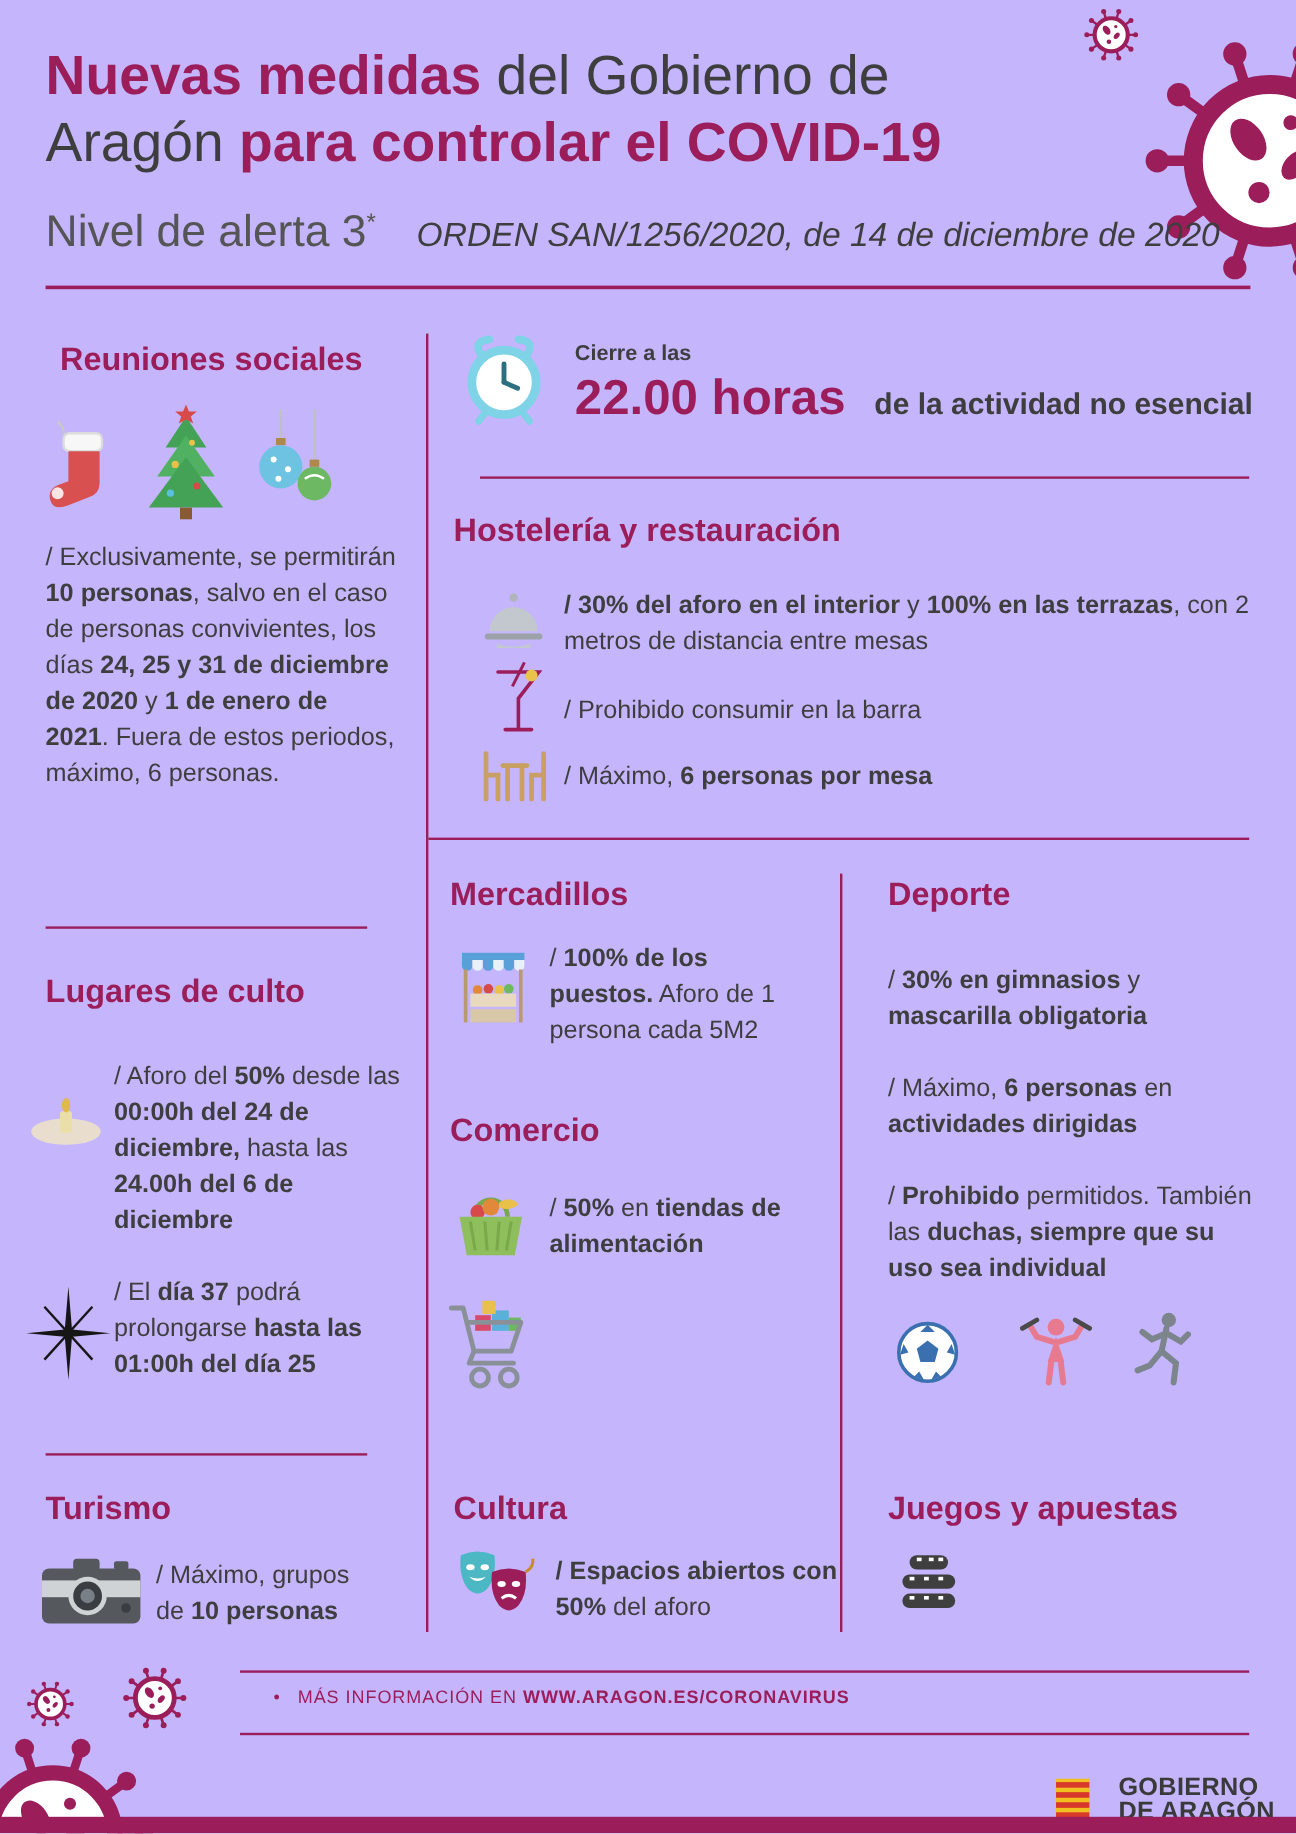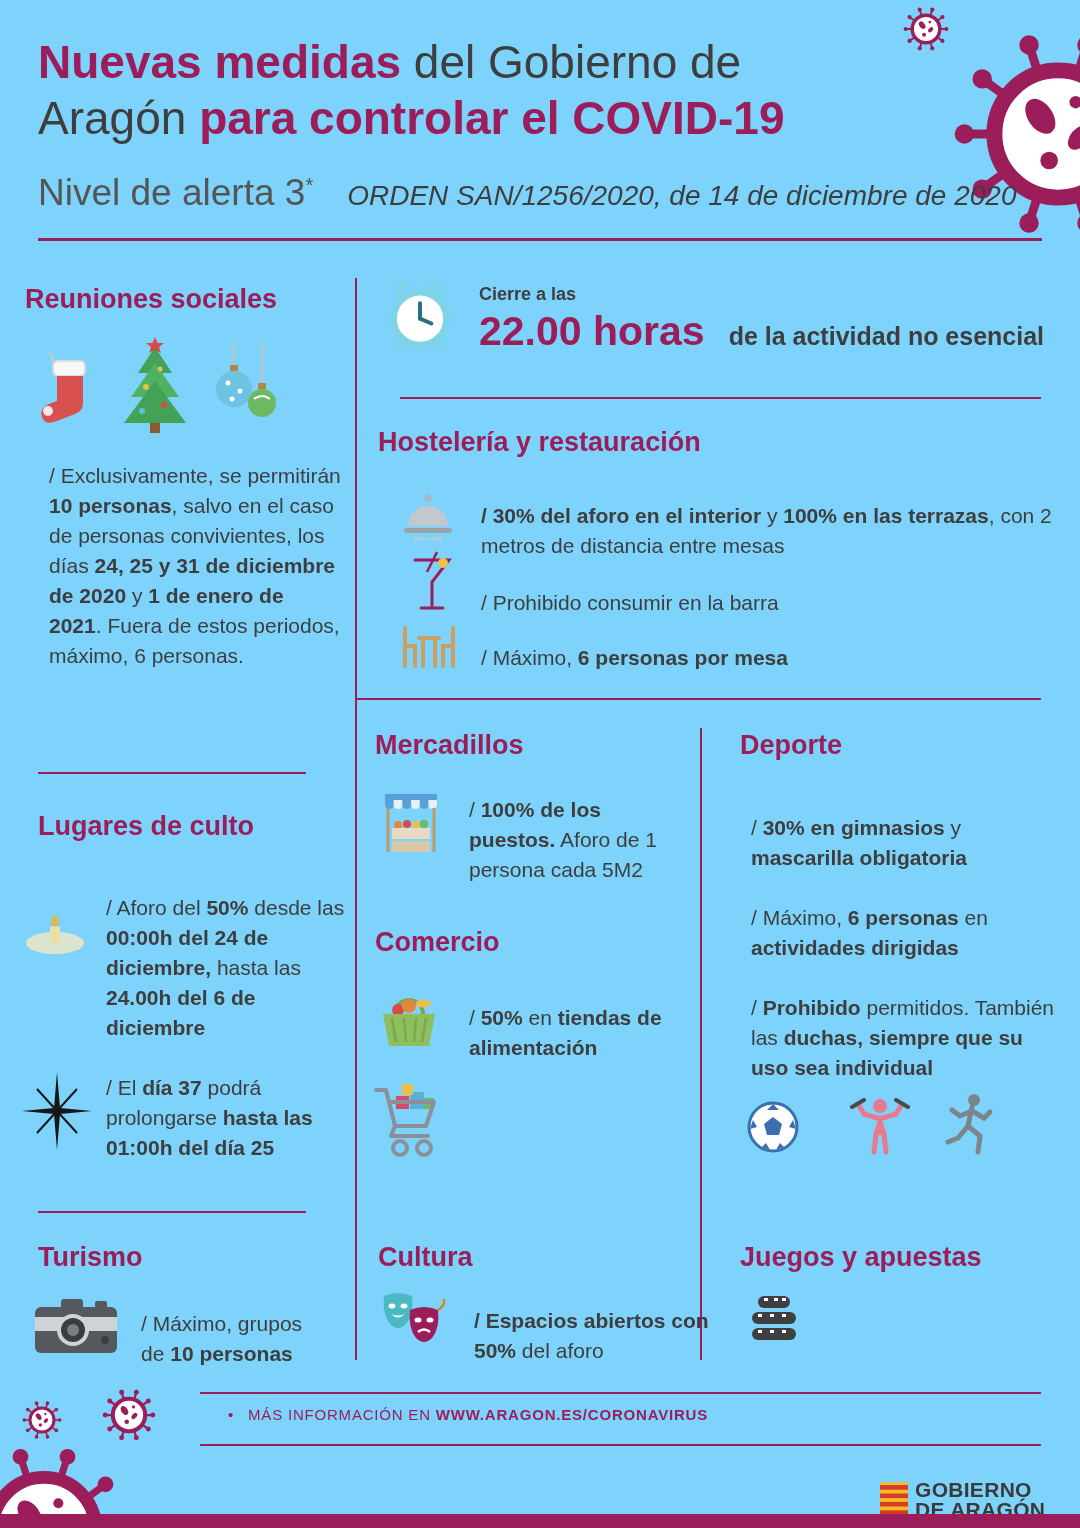--- a/index.html
+++ b/index.html
@@ -2,21 +2,21 @@
 <html style="--accent: #9b1e5a; --dark: #3e3e3e; --clock_blue: #7fd3e6;"><head>
 <meta charset="utf-8">
 <style>
   :root{
     --accent:#9b1e5a;
     --dark:#3e3e3e;
   }
   html,body{margin:0;padding:0;background:#fff;}
   .page{
     position:relative;width:1080px;height:1528px;margin:0 auto;
-    background:#7dd3fc;overflow:hidden;
+    background:#c4b5fd;overflow:hidden;
     font-family:"Liberation Sans", sans-serif;color:var(--dark,#3e3e3e);
   }
   .b{font-weight:700;}
   .c-accent{color:var(--accent,#9b1e5a);}
   .c-dark{color:var(--dark,#3e3e3e);}
 
   
   .virus{position:absolute;color:var(--accent,#9b1e5a);}
   .v-top-big{left:952px;top:28px;width:212px;height:212px;}
   .v-top-small{left:903px;top:6px;width:46px;height:46px;}
@@ -39,32 +39,32 @@
   .rule-cierre{left:400px;top:397px;width:641px;}
   .rule-host{left:357px;top:698px;width:684px;}
   .rule-foot-top{left:200px;top:1392px;width:841px;}
   .rule-foot-bottom{left:200px;top:1444px;width:841px;}
   .vrule{position:absolute;width:2px;background:var(--accent,#9b1e5a);}
   .vrule-left{left:355px;top:278px;height:1082px;}
   .vrule-mid{left:700px;top:728px;height:632px;}
 
   
   .h{position:absolute;margin:0;font-size:27px;line-height:1.1;font-weight:700;color:var(--accent,#9b1e5a);}
-  .h-reuniones{left:25px;top:285px;}
+  .h-reuniones{left:50px;top:285px;}
   .h-culto{left:38px;top:812px;}
   .h-turismo{left:38px;top:1243px;}
   .h-hosteleria{left:378px;top:428px;}
   .h-mercadillos{left:375px;top:731px;}
   .h-comercio{left:375px;top:928px;}
   .h-cultura{left:378px;top:1243px;}
   .h-deporte{left:740px;top:731px;}
   .h-juegos{left:740px;top:1243px;}
 
   
-  .body{position:absolute;margin:11px;font-size:21px;line-height:30px;color:var(--dark,#3e3e3e);}
+  .body{position:absolute;margin:0;font-size:21px;line-height:30px;color:var(--dark,#3e3e3e);}
   .p-reuniones{left:38px;top:450px;width:292px;}
   .p-culto1{left:95px;top:882px;width:245px;}
   .p-culto2{left:95px;top:1062px;width:245px;}
   .p-turismo{left:130px;top:1298px;width:185px;}
   .p-host1{left:470px;top:490px;width:575px;}
   .p-host2{left:470px;top:577px;width:560px;}
   .p-host3{left:470px;top:632px;width:560px;}
   .p-merc{left:458px;top:784px;width:220px;}
   .p-com1{left:458px;top:992px;width:230px;}
   .p-com2{left:455px;top:1088px;width:240px;}
@@ -95,21 +95,21 @@
   .i-cart{left:374px;top:1082px;width:66px;height:80px;}
   .i-masks{left:380px;top:1290px;width:66px;height:60px;}
   .i-soccer{left:746px;top:1100px;width:54px;height:54px;}
   .i-gym{left:850px;top:1094px;width:60px;height:64px;}
   .i-runner{left:944px;top:1092px;width:50px;height:66px;}
   .i-chips{left:746px;top:1290px;width:56px;height:60px;}
 
   
   .info-line{position:absolute;left:228px;top:1406px;margin:0;font-size:15px;letter-spacing:0.8px;color:var(--accent,#9b1e5a);}
   .info-line span:first-child{margin-right:14px;}
-  .logo{position:absolute;left:880px;top:1480px;display:flex;align-items:center;gap:7px;}
+  .logo{position:absolute;left:880px;top:1480px;display:flex;align-items:center;gap:24px;}
   .logo-flag{width:28px;height:38px;flex:none;}
   .logo-text{font-size:21px;line-height:20px;font-weight:700;color:#3a3a3a;letter-spacing:0.3px;}
   .bottom-bar{position:absolute;left:0;top:1514px;width:1080px;height:14px;background:var(--accent,#9b1e5a);}
 </style>
 </head>
 <body>
 
 <svg width="0" height="0" style="position:absolute">
   <defs>
     <symbol id="sym-virus" viewBox="0 0 120 120">

